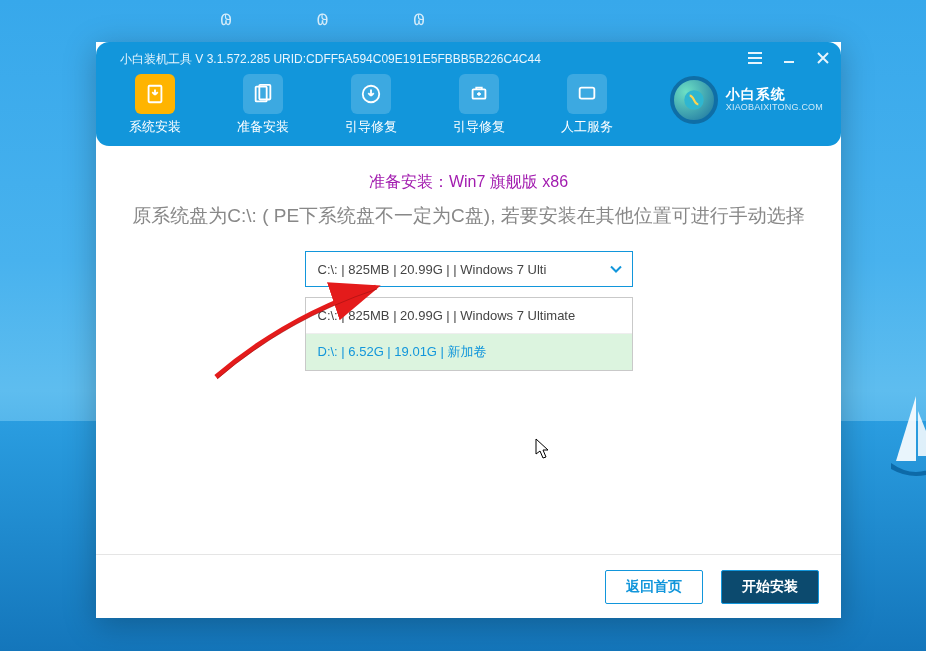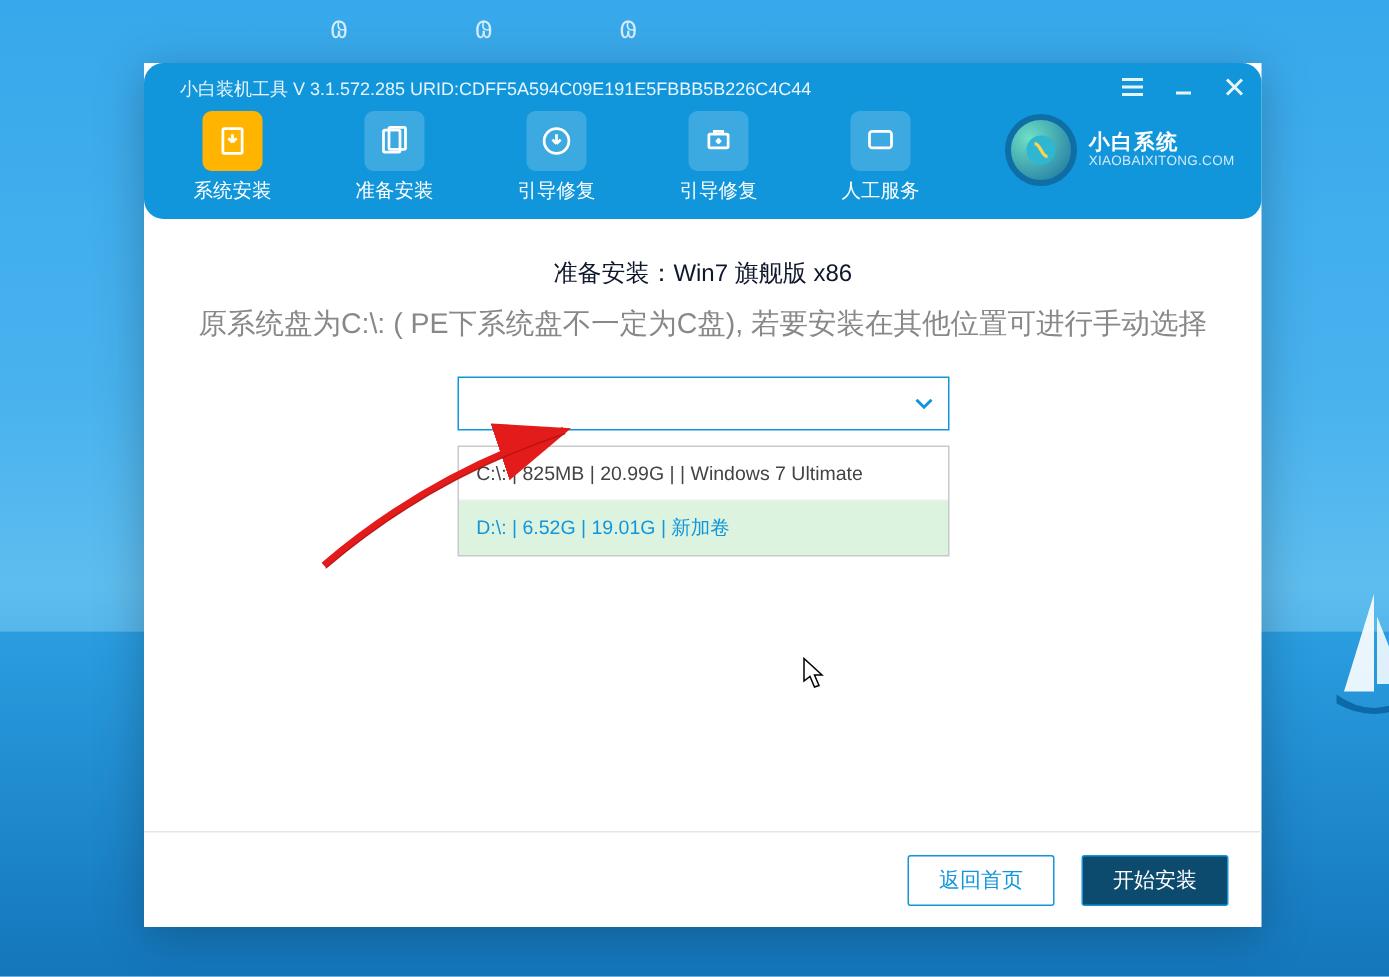--- a/index.html
+++ b/index.html
@@ -119,21 +119,21 @@
 
   .content {
     position: relative;
     padding: 26px 24px 0 24px;
     height: calc(100% - 104px - 64px);
   }
 
   .heading {
     text-align:center;
     font-size: 16px;
-    color:#0f172a;
+    color:#a21caf;
     margin-bottom: 10px;
   }
   .subheading {
     text-align:center;
     font-size: 19px;
     color:#888;
     margin-bottom: 22px;
   }
 
   .select-box {
@@ -193,20 +193,21 @@
 
   .footer {
     position:absolute; left:0; right:0; bottom:0;
     height:64px;
     border-top:1px solid #e5e5e5;
     display:flex;
     justify-content:flex-end;
     align-items:center;
     padding: 0 22px;
     gap:18px;
+    font-weight:bold;
   }
   .btn {
     width:98px; height:34px;
     font-size:14px;
     border-radius:2px;
     display:flex; align-items:center; justify-content:center;
     cursor:pointer;
   }
   .btn-outline {
     border:1px solid #1296db;
@@ -328,20 +329,21 @@
       </div>
     </div>
   </div>
 
   <div class="content">
     <div class="heading">准备安装：Win7 旗舰版 x86</div>
     <div class="subheading">原系统盘为C:\: ( PE下系统盘不一定为C盘), 若要安装在其他位置可进行手动选择</div>
 
     <div class="select-box">
       <div class="select-display">
+        <span>C:\: | 825MB | 20.99G |  | Windows 7 Ulti</span>
         <span class="select-chevron">
           <svg width="12" height="8" viewBox="0 0 12 8">
               <path d="M1 1l5 5 5-5" fill="none" stroke="currentColor" stroke-width="2"></path>
             </svg>
         </span>
       </div>
       <div class="select-dropdown">
         <div class="option normal">
           <span>C:\: | 825MB | 20.99G |  | Windows 7 Ultimate</span>
         </div>

